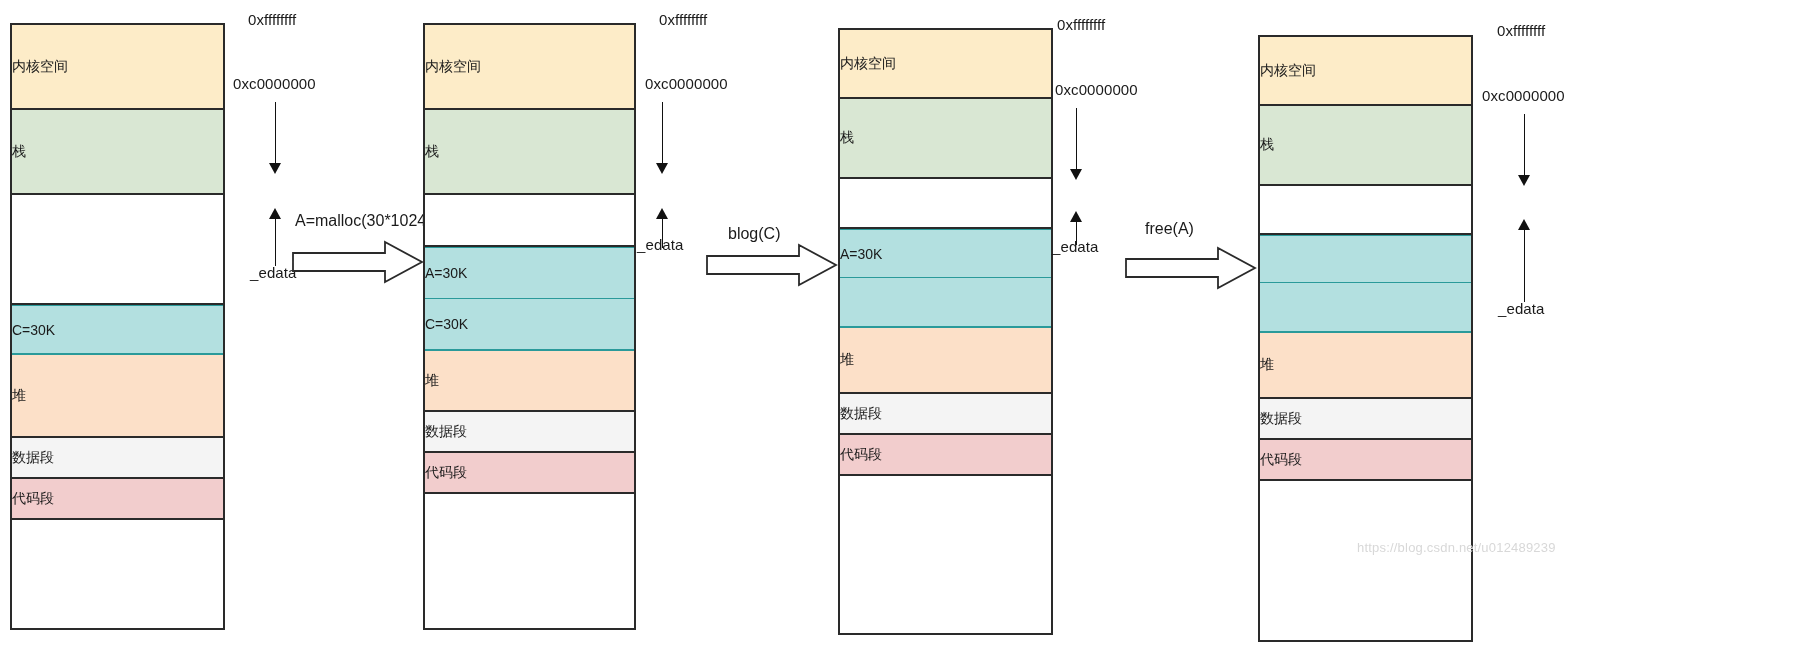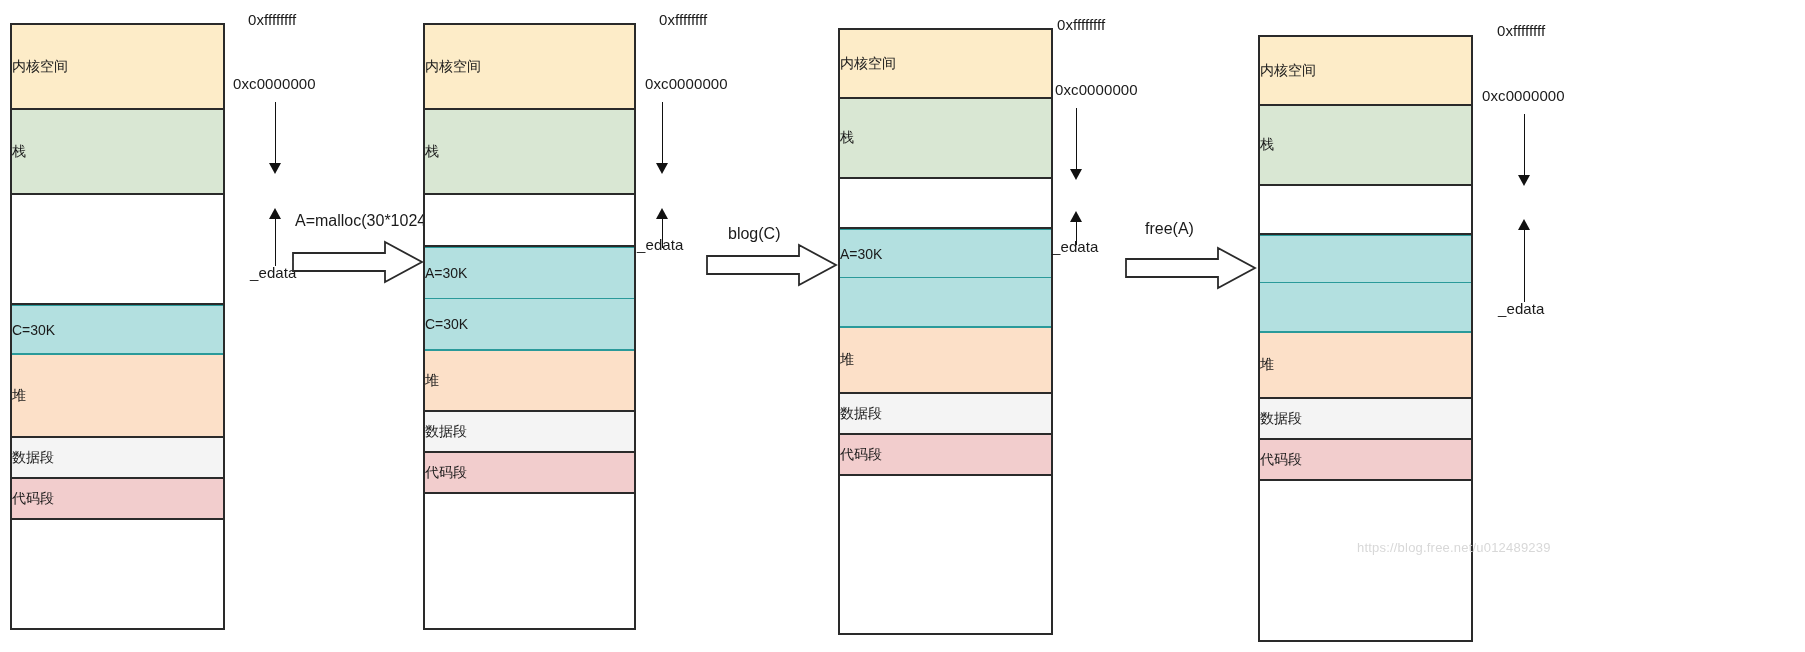--- a/index.html
+++ b/index.html
@@ -245,15 +245,15 @@
   </div>
 
   <div class="addr" style="left:1497px;top:22px;">0xffffffff</div>
   <div class="addr" style="left:1482px;top:87px;">0xc0000000</div>
   <div class="vline" style="left:1524px;top:114px;height:62px;"></div>
   <div class="arrowhead down" style="left:1518px;top:175px;"></div>
   <div class="arrowhead up" style="left:1518px;top:219px;"></div>
   <div class="vline" style="left:1524px;top:229px;height:73px;"></div>
   <div class="addr" style="left:1498px;top:300px;">_edata</div>
 
-  <div class="watermark" style="left:1357px;top:540px;">https://blog.free.net/u012489239</div>
+  <div class="watermark" style="left:1357px;top:540px;">https://blog.csdn.net/u012489239</div>
 
 </div>
 
 </body></html>

